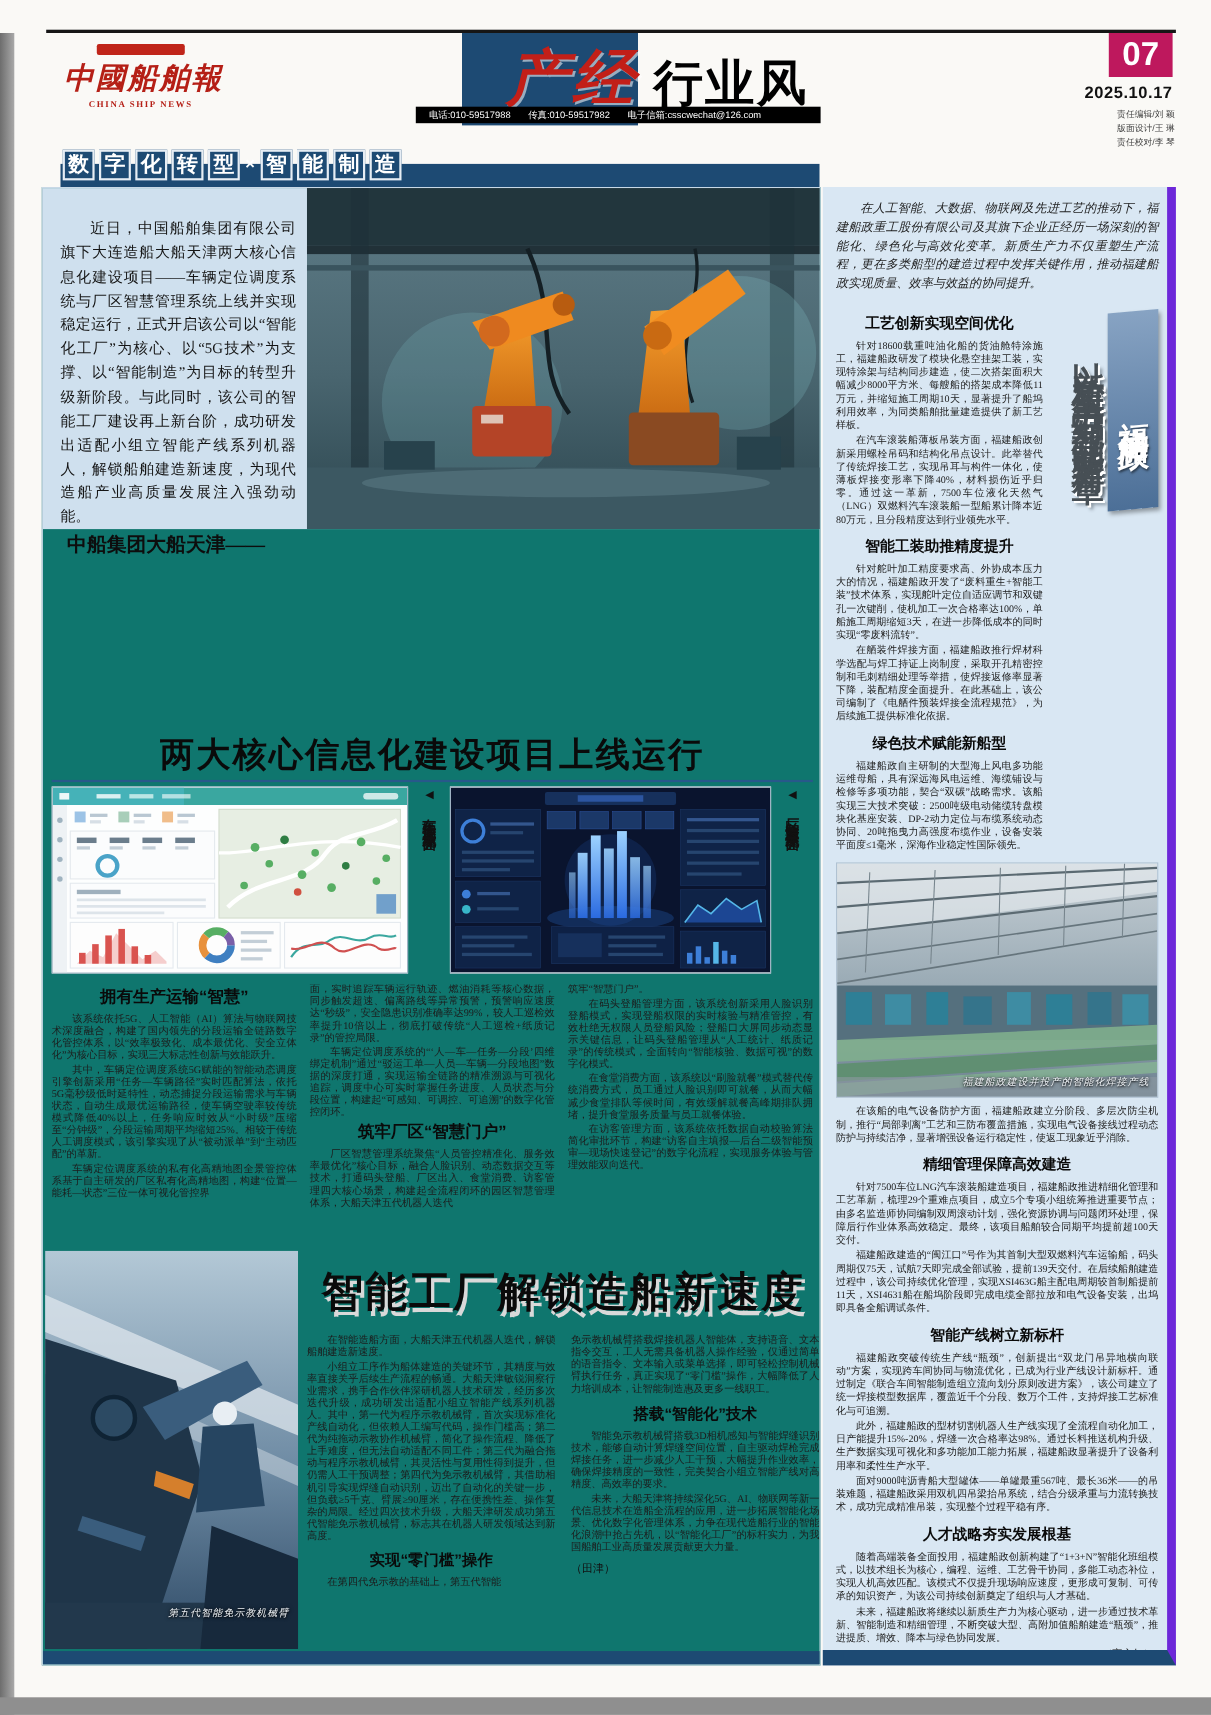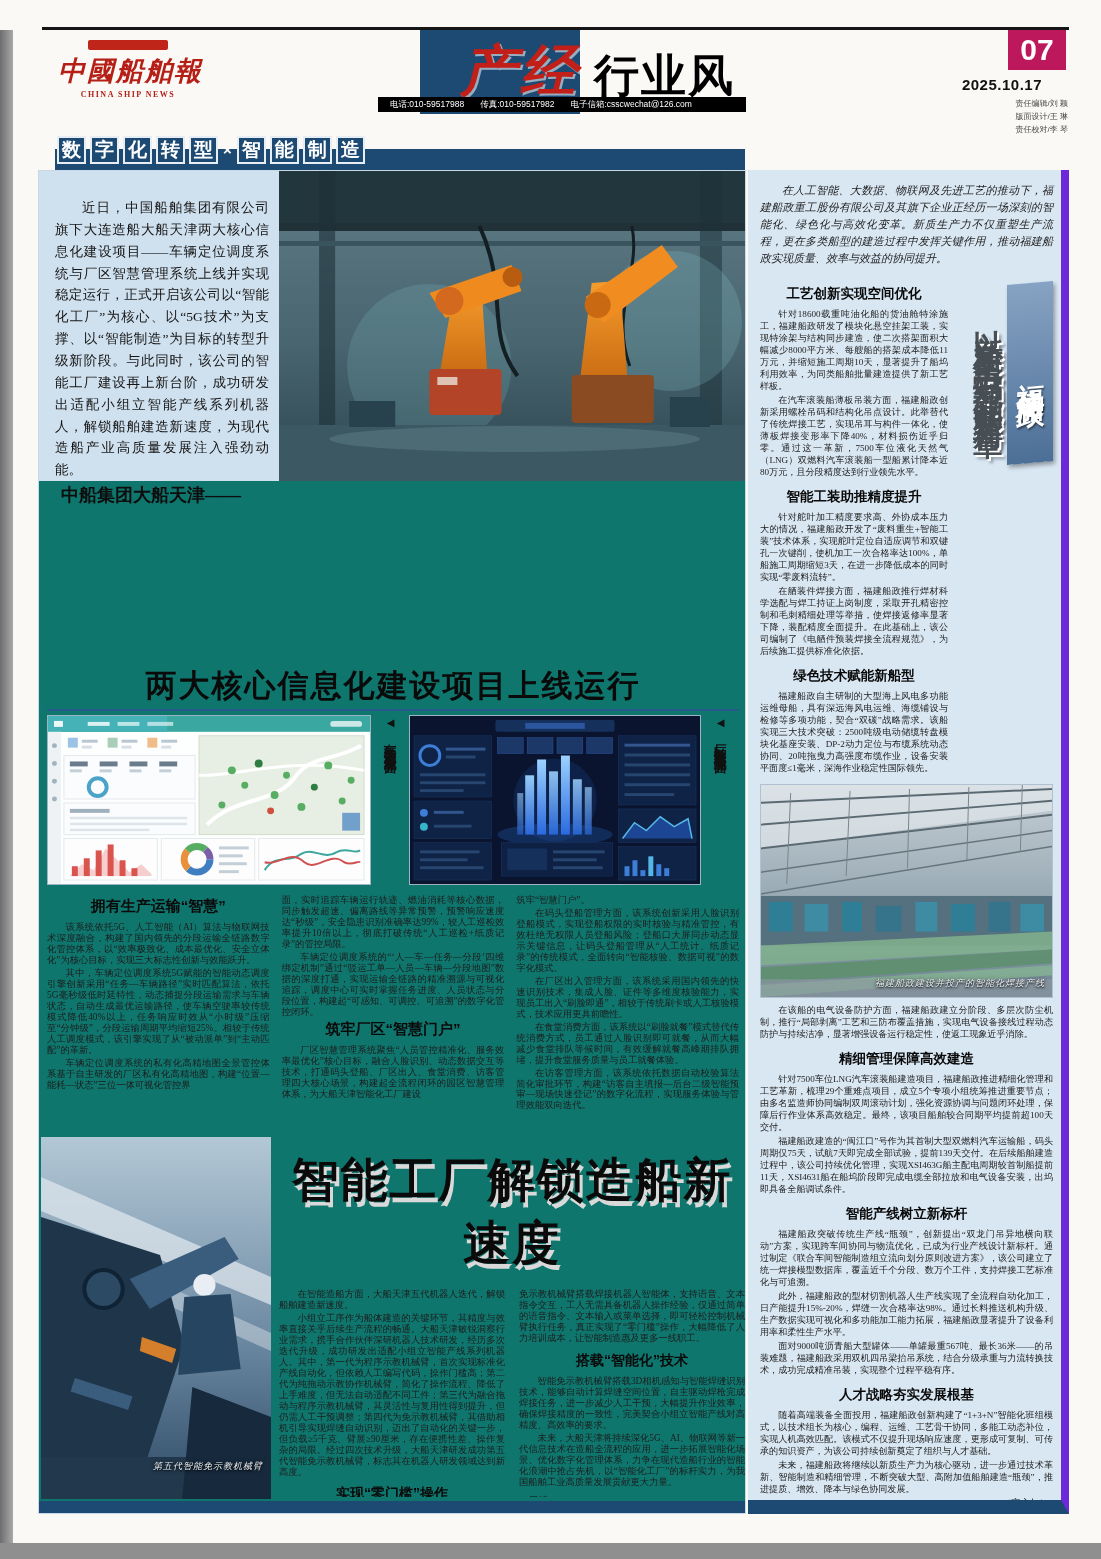--- a/index.html
+++ b/index.html
@@ -25,21 +25,21 @@
   .chanjing { color:#c21f18; font-size:56px; font-weight:bold; font-style:italic; letter-spacing:4px;
     text-shadow:2px 2px 0 rgba(255,255,255,0.55); }
   .hangyefeng { font-family:"Liberation Sans","DejaVu Sans",sans-serif; font-weight:900;
     font-size:45px; color:#000; margin:16px 0 0 14px; letter-spacing:2px; }
   .contact-bar { position:absolute; left:378px; top:97px; width:368px; height:15px; background:#000;
     color:#fff; font:8.5px "Liberation Sans","DejaVu Sans",sans-serif; display:flex; gap:16px;
     align-items:center; padding:0 12px; white-space:nowrap; }
 
   .pageno { position:absolute; left:1008px; top:30px; width:58px; height:40px; background:#be185d;
     color:#fff; font:bold 30px/40px "Liberation Sans",sans-serif; text-align:center; }
-  .date { position:absolute; left:956px; top:76px; width:86px; text-align:right;
+  .date { position:absolute; left:980px; top:76px; width:86px; text-align:right;
     font:bold 15px "Liberation Sans",sans-serif; letter-spacing:0.5px; color:#111; }
   .credits { position:absolute; left:968px; top:98px; width:100px; font-size:8px; color:#444;
     line-height:1.6; text-align:right; font-family:"Liberation Sans",sans-serif; }
 
   
   .banner-bar { position:absolute; left:55px; top:149px; width:690px; height:26px; background:#1d4a73; }
   .topic-banner { position:absolute; left:57px; top:136px; display:flex; align-items:center; z-index:2; }
   .tile { border:2px solid #e6edf4; background:#1d4a73; color:#fff; padding:0 3px; margin-right:4px;
     font:bold 19px/24px "Liberation Sans","DejaVu Sans",sans-serif; }
   .tile-sep { color:#fff; font:bold 15px/28px "Liberation Sans",sans-serif; margin:0 5px 0 1px; }
@@ -76,21 +76,21 @@
     font-family:"Liberation Sans","DejaVu Sans",sans-serif; }
   .para { font-size:9.3px; line-height:1.18; text-align:justify; text-indent:2em; color:#1c1c1c; margin-bottom:2px; }
   .para-lead { text-indent:0; }
 
   .photo-bl { position:absolute; left:2px; top:966px; width:230px; height:362px; }
   .photo-bl svg { width:100%; height:100%; display:block; }
   .photo-cap { position:absolute; right:8px; bottom:26px; color:#eef2f6; font-size:9px; font-style:italic;
     text-shadow:0 1px 2px #000, 0 0 4px rgba(0,0,0,.6); letter-spacing:1px; }
 
   .story2 { position:absolute; left:240px; top:974px; width:466px; height:352px; overflow:hidden; }
-  .story2-headline { text-align:center; font-size:47px; font-weight:900; color:#0a0a0a; letter-spacing:2px;
+  .story2-headline { text-align:center; font-size:38px; font-weight:900; color:#0a0a0a; letter-spacing:2px;
     text-shadow:3px 5px 0 #d9d9d9; margin-top:4px; }
   .story2-cols { display:flex; gap:14px; margin-top:14px; }
   .s2col { flex:1; }
   .sub-head { text-align:center; font-size:14px; font-weight:bold; margin:8px 0 6px; color:#0a0a0a;
     font-family:"Liberation Sans","DejaVu Sans",sans-serif; }
   .byline { text-align:left; font-size:10px; margin-top:6px; padding-right:6px; color:#111; }
 
   .navy-bottom-left { position:absolute; left:0; top:1330px; width:708px; height:14px; background:#1d4a73; }
 
   
@@ -386,29 +386,28 @@
       </div>
       <div class="col">
         <p class="para para-lead">面，实时追踪车辆运行轨迹、燃油消耗等核心数据，同步触发超速、偏离路线等异常预警，预警响应速度达“秒级”，安全隐患识别准确率达99%，较人工巡检效率提升10倍以上，彻底打破传统“人工巡检+纸质记录”的管控局限。</p>
         <div>
 
         <p class="para">车辆定位调度系统的“‘人—车—任务—分段’四维绑定机制”通过“驳运工单—人员—车辆—分段地图”数据的深度打通，实现运输全链路的精准溯源与可视化追踪，调度中心可实时掌握任务进度、人员状态与分段位置，构建起“可感知、可调控、可追溯”的数字化管控闭环。</p>
           </div>
         <h3 class="col-head">筑牢厂区“智慧门户”</h3>
         <div>
 
-        <p class="para">厂区智慧管理系统聚焦“人员管控精准化、服务效率最优化”核心目标，融合人脸识别、动态数据交互等技术，打通码头登船、厂区出入、食堂消费、访客管理四大核心场景，构建起全流程闭环的园区智慧管理体系，为大船天津智能化工厂建设</p>
+        <p class="para">厂区智慧管理系统聚焦“人员管控精准化、服务效率最优化”核心目标，融合人脸识别、动态数据交互等技术，打通码头登船、厂区出入、食堂消费、访客管理四大核心场景，构建起全流程闭环的园区智慧管理体系，大船天津五代机器人迭代</p>
           </div>
       </div>
       <div class="col">
         <p class="para para-lead">筑牢“智慧门户”。</p>
         <div>
 
         <p class="para">在码头登船管理方面，该系统创新采用人脸识别登船模式，实现登船权限的实时核验与精准管控，有效杜绝无权限人员登船风险；登船口大屏同步动态显示关键信息，让码头登船管理从“人工统计、纸质记录”的传统模式，全面转向“智能核验、数据可视”的数字化模式。</p>
-            <p class="para">在厂区出入管理方面，该系统采用国内领先的快速识别技术，集成人脸、证件等多维度核验能力，实现员工出入“刷脸即通”，相较于传统刷卡或人工核验模式，技术应用更具前瞻性。</p>
             <p class="para">在食堂消费方面，该系统以“刷脸就餐”模式替代传统消费方式，员工通过人脸识别即可就餐，从而大幅减少食堂排队等候时间，有效缓解就餐高峰期排队拥堵，提升食堂服务质量与员工就餐体验。</p>
             <p class="para">在访客管理方面，该系统依托数据自动校验算法简化审批环节，构建“访客自主填报—后台二级智能预审—现场快速登记”的数字化流程，实现服务体验与管理效能双向迭代。</p>
           </div>
       </div>
     </div>
 
     <div class="photo-bl">
       <svg viewBox="0 0 228 362" preserveAspectRatio="none">
         <defs>
           <linearGradient id="blg" x1="0" y1="0" x2="0" y2="1">

